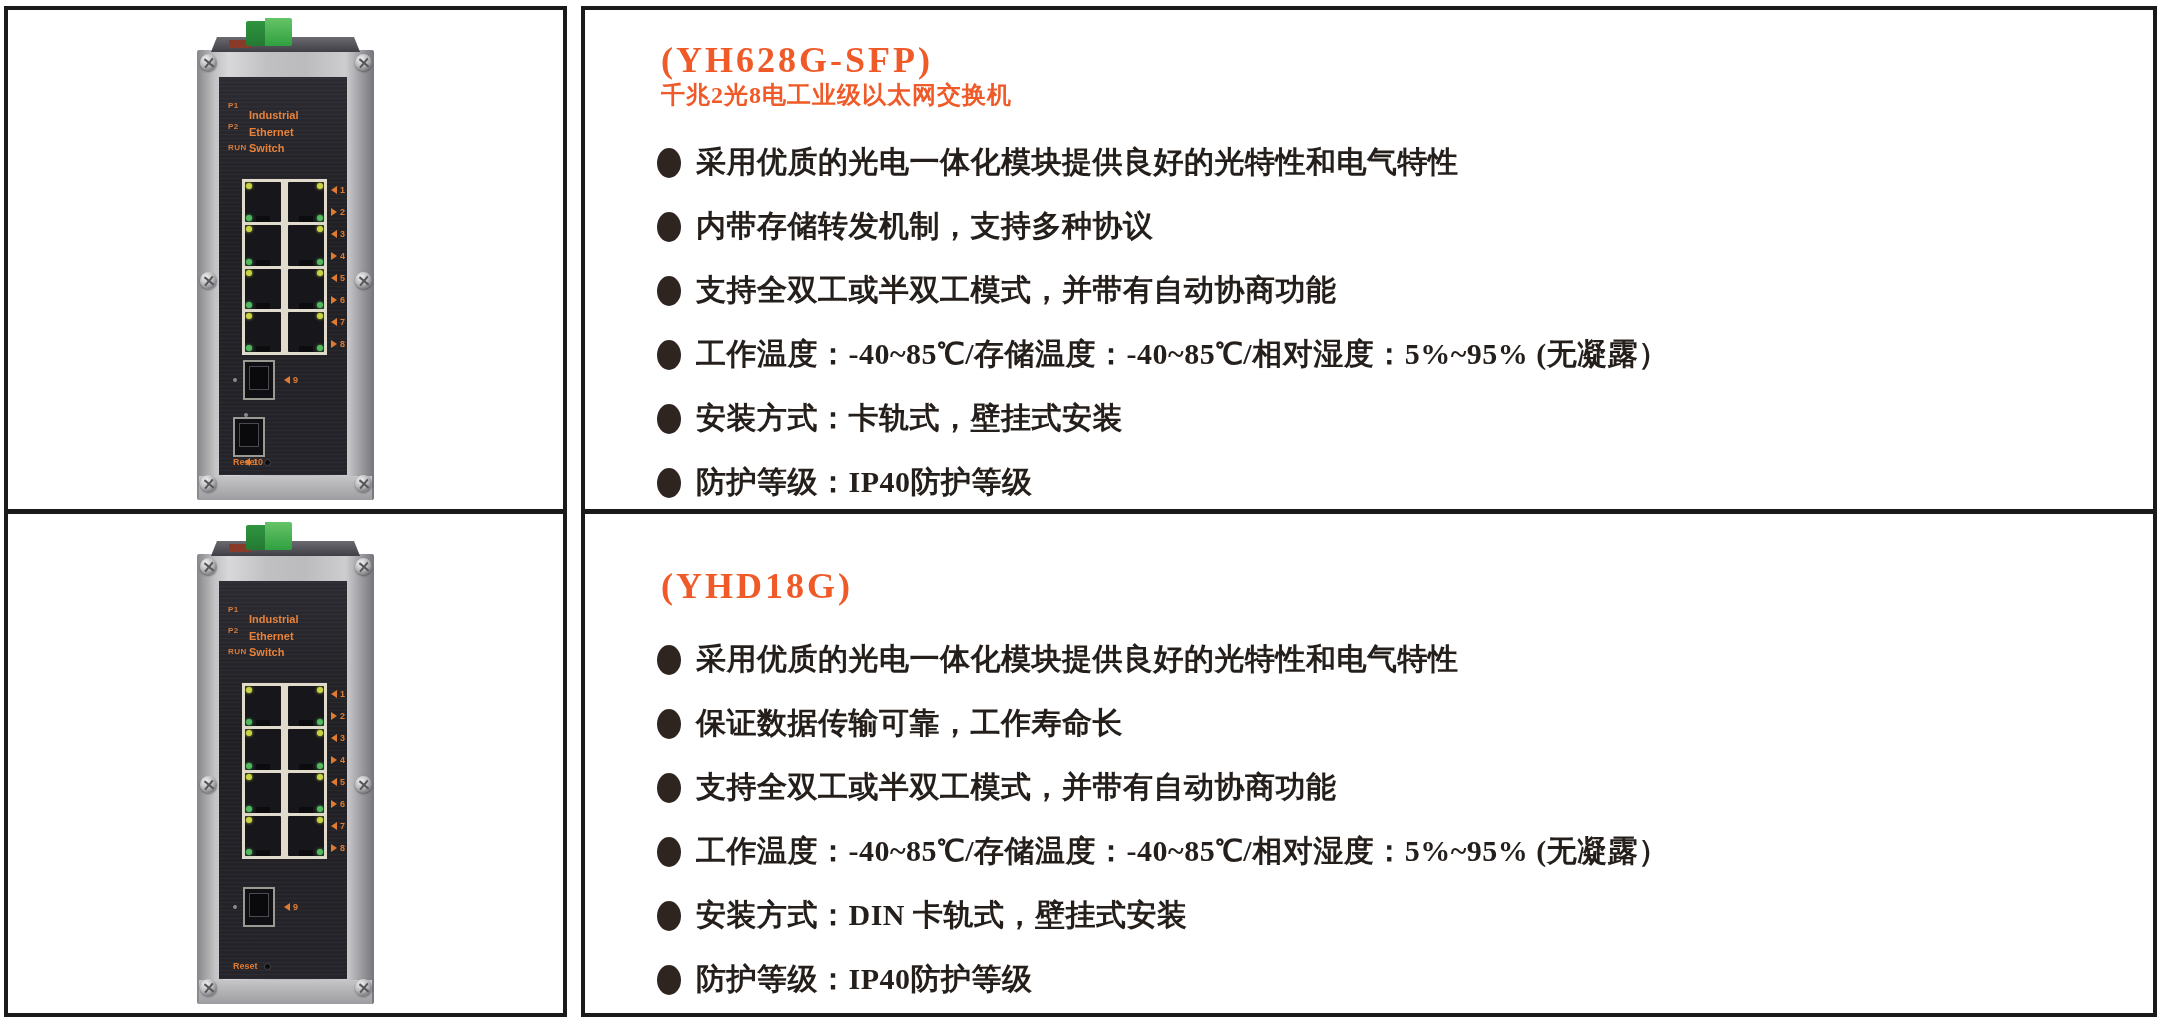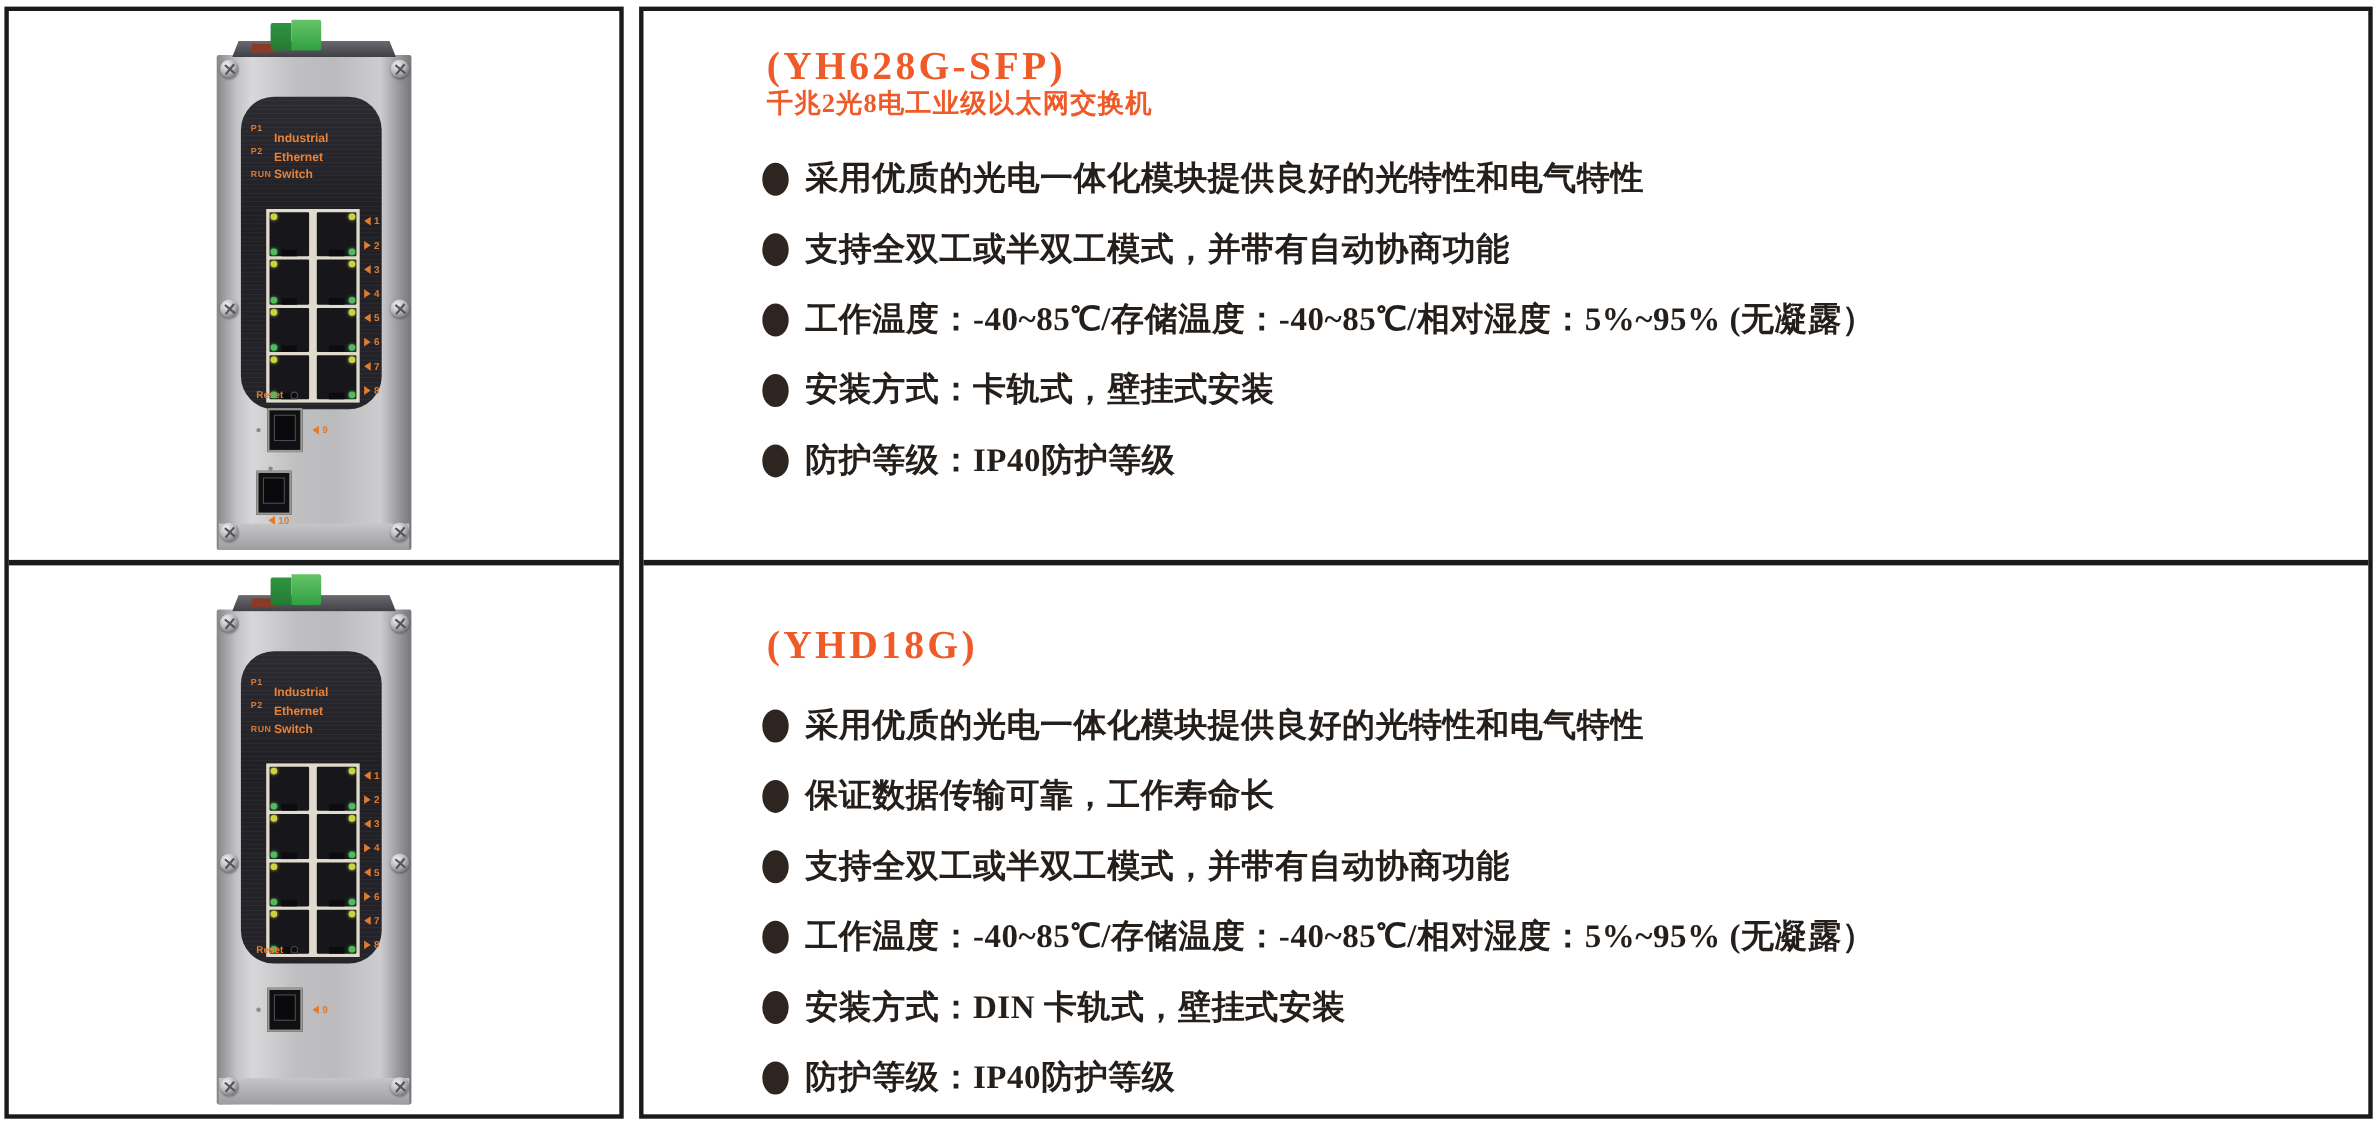--- a/index.html
+++ b/index.html
@@ -9,21 +9,21 @@
   }
   .frame{position:absolute;border:4px solid #1a1a1a;box-sizing:border-box;background:#fff;}
   #left-frame{left:4px;top:6px;width:563px;height:1011px;}
   #right-frame{left:581px;top:6px;width:1576px;height:1011px;}
   .h-divider{position:absolute;left:0;right:0;top:499px;height:5px;background:#1a1a1a;}
   .cell{position:absolute;left:0;right:0;box-sizing:border-box;}
   .cell.top{top:0;height:499px;}
   .cell.bottom{top:504px;bottom:0;}
 
   
-  .spec-cell{padding:30px 40px 0 112px;}
+  .spec-cell{padding:30px 40px 0 76px;}
   .cell.bottom.spec-cell{padding-top:52px;}
   .model{font-size:36px;font-weight:bold;color:#ef5a28;letter-spacing:3px;line-height:1.15;}
   .ptitle{font-size:24px;font-weight:bold;color:#ef5a28;letter-spacing:1px;line-height:1.2;}
   .features{list-style:none;margin:32px 0 0 -4px;padding:0;}
   .feature{display:flex;align-items:center;margin-bottom:23px;}
   .dot{flex:none;width:24px;height:30px;border-radius:50%;background:#2e2521;margin-right:15px;}
   .ftext{font-size:30px;font-weight:bold;color:#251f1c;letter-spacing:0.5px;white-space:nowrap;}
 
   
   .device-mount{width:100%;display:flex;justify-content:center;padding-top:8px;}
@@ -31,23 +31,23 @@
   .term{position:absolute;left:49px;top:0;width:46px;height:28px;display:flex;z-index:3;}
   .term-l{width:19px;height:25px;margin-top:3px;background:linear-gradient(180deg,#2f9440,#247a33);border-radius:2px 0 0 2px;}
   .term-r{width:27px;height:28px;background:linear-gradient(180deg,#66c468,#30a040);border-radius:0 2px 2px 0;}
   .top-cap{position:absolute;left:14px;right:14px;top:19px;height:15px;z-index:2;
     background:linear-gradient(180deg,#6a6a70,#3f3f45);clip-path:polygon(4% 0,96% 0,100% 100%,0 100%);}
   .cap-label{position:absolute;left:18px;top:3px;width:22px;height:8px;background:#8a3a28;}
   .dev-body{position:absolute;left:0;right:0;top:32px;bottom:0;border-radius:2px;
     background:linear-gradient(90deg,#87878b,#c2c2c4 10%,#d8d8da 18%,#c0c0c3 40%,#bbbbbe 60%,#cdcdd0 84%,#8b8b8f 96%,#77777b);}
   .dev-bottom-cap{position:absolute;left:2px;right:2px;bottom:0;height:24px;
     background:linear-gradient(180deg,#c6c6c8,#9d9da1);}
-  .face{position:absolute;left:22px;top:70px;width:128px;height:284px;
+  .face{position:absolute;left:22px;top:59px;width:128px;height:398px;
     background:linear-gradient(180deg,#2b2b31,#1f1f24 40%,#24242a);
-    background-blend-mode:normal;border-radius:30px;}
+    background-blend-mode:normal;}
   .face::before{content:"";position:absolute;inset:0;
     background:repeating-linear-gradient(0deg,rgba(255,255,255,0.035) 0 1px,transparent 1px 4px);}
   .screw{position:absolute;width:17px;height:17px;border-radius:50%;z-index:4;
     background:radial-gradient(circle at 35% 30%,#f2f2f2,#b9b9bb 45%,#7c7c80 75%,#636367);
     box-shadow:0 1px 2px rgba(0,0,0,0.4);}
   .screw::before,.screw::after{content:"";position:absolute;left:50%;top:15%;bottom:15%;width:2px;margin-left:-1px;background:#55555a;}
   .screw::before{transform:rotate(40deg);}
   .screw::after{transform:rotate(-50deg);}
   .inds{position:absolute;left:9px;top:24px;color:#d97b3a;font-size:8px;font-weight:bold;z-index:2;}
   .ind{margin-bottom:12px;letter-spacing:0.5px;}
@@ -324,20 +324,24 @@
   <div class="cell top spec-cell">
     <div class="model">(YH628G-SFP)</div>
     <div class="ptitle">千兆2光8电工业级以太网交换机</div>
     <ul class="features">
       <li class="feature">
           <span class="dot"></span>
           <span class="ftext">采用优质的光电一体化模块提供良好的光特性和电气特性</span>
         </li>
       <li class="feature">
           <span class="dot"></span>
+          <span class="ftext">内带存储转发机制，支持多种协议</span>
+        </li>
+      <li class="feature">
+          <span class="dot"></span>
           <span class="ftext">支持全双工或半双工模式，并带有自动协商功能</span>
         </li>
       <li class="feature">
           <span class="dot"></span>
           <span class="ftext">工作温度：-40~85℃/存储温度：-40~85℃/相对湿度：5%~95% (无凝露）</span>
         </li>
       <li class="feature">
           <span class="dot"></span>
           <span class="ftext">安装方式：卡轨式，壁挂式安装</span>
         </li>

